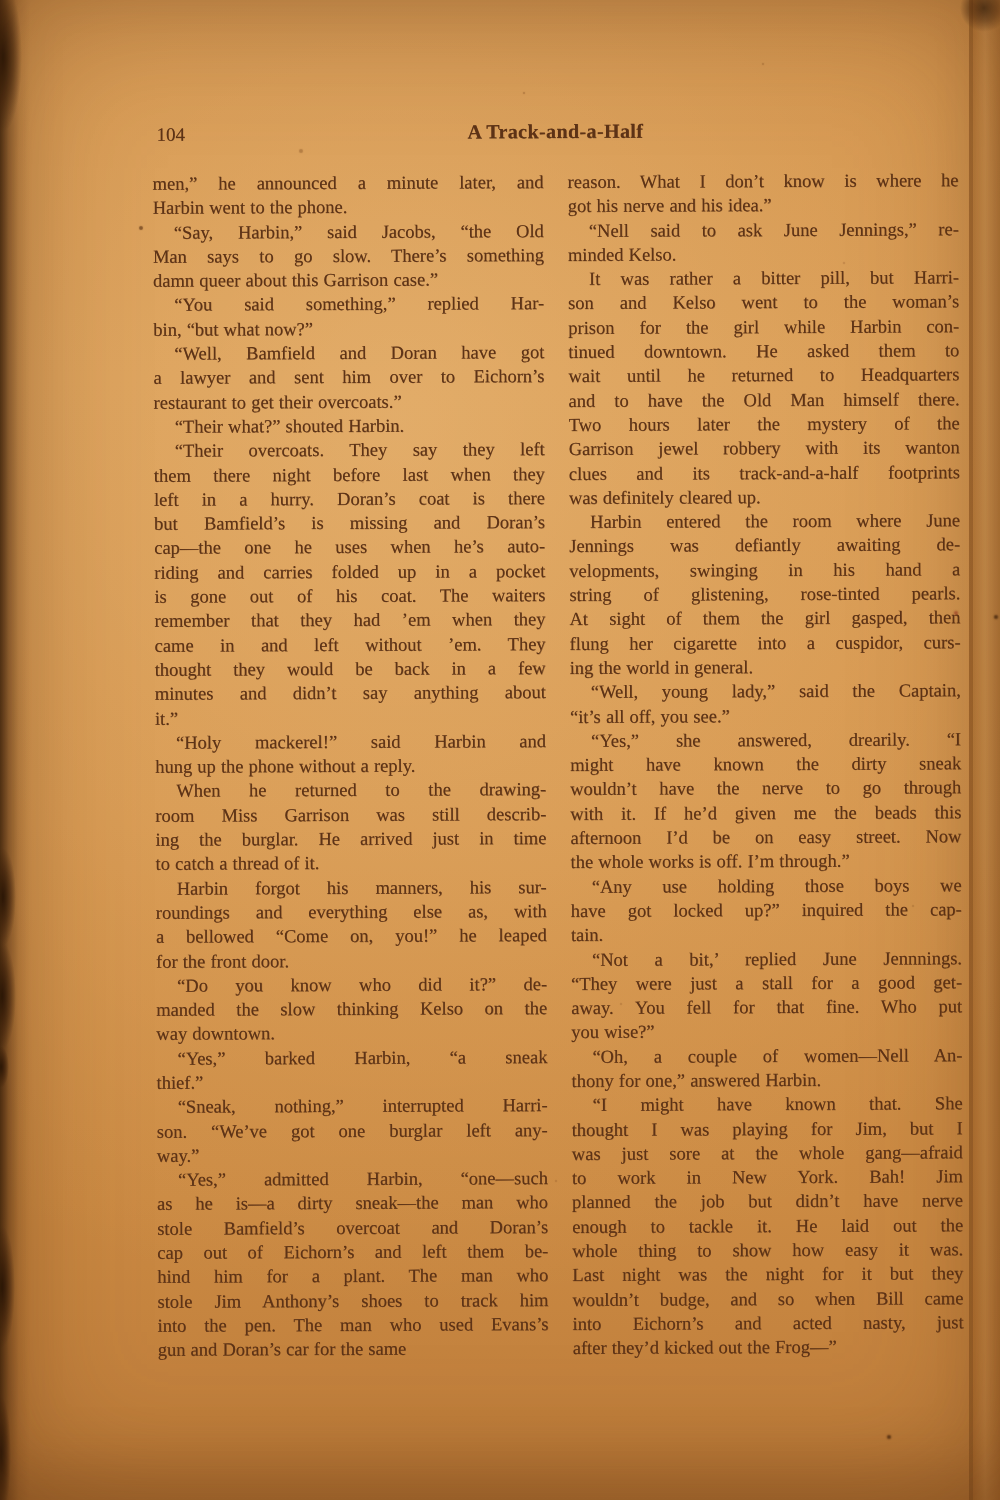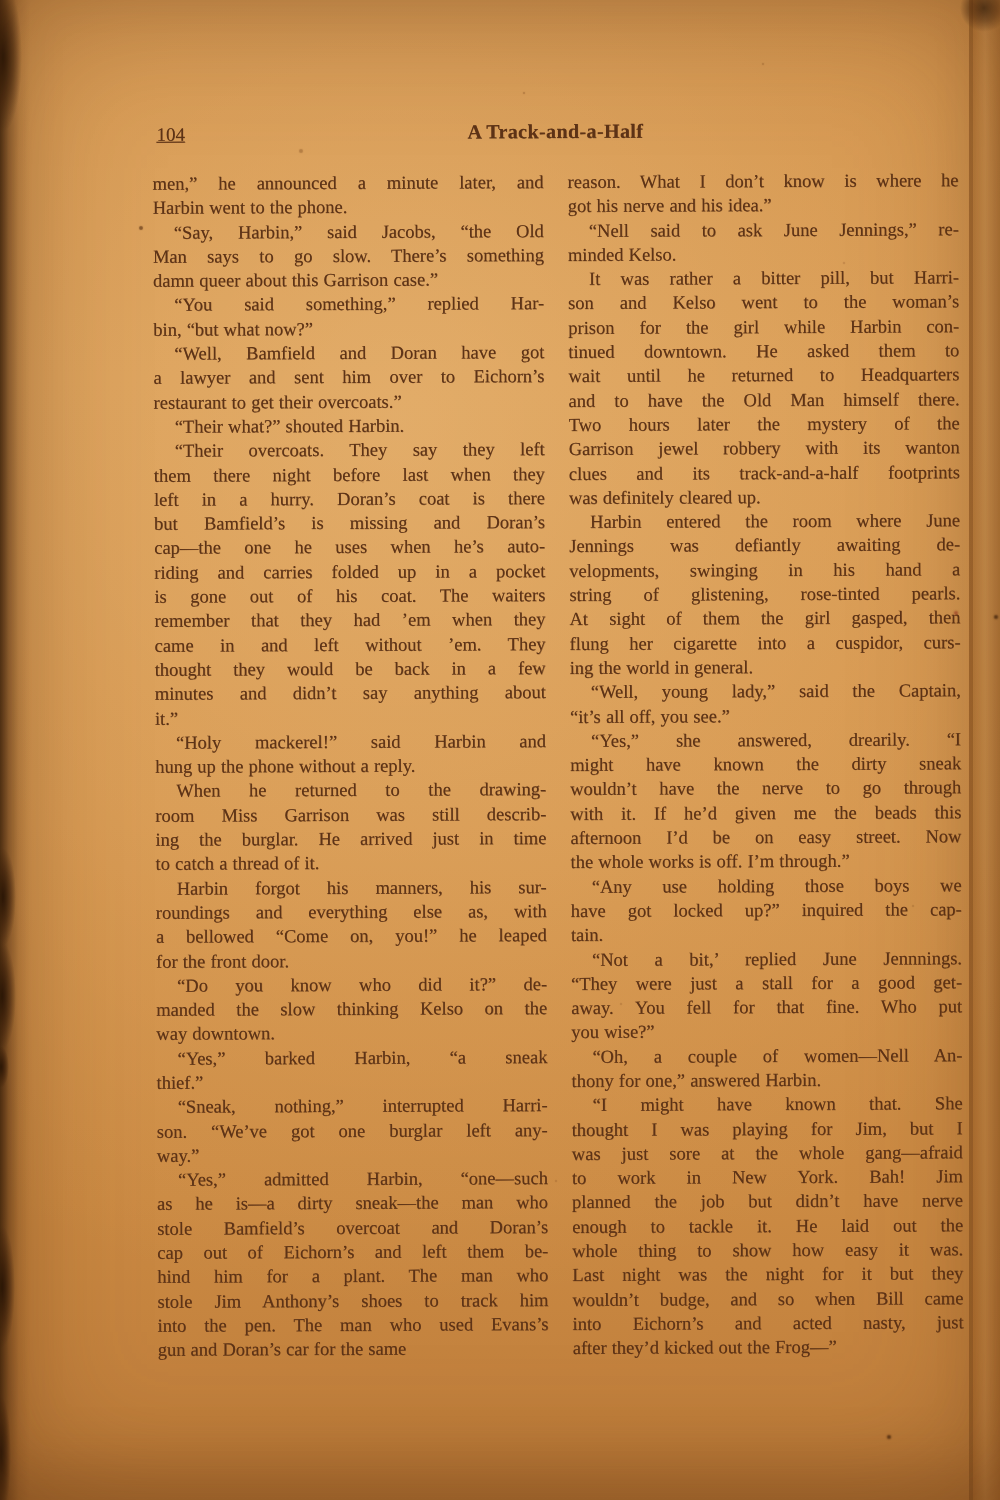--- a/index.html
+++ b/index.html
@@ -36,21 +36,21 @@
     position:absolute; left:973px; top:0; width:27px; height:100%;
     background:linear-gradient(90deg, rgba(150,85,28,0.35) 0%, rgba(228,170,100,0.22) 45%, rgba(150,88,32,0.30) 100%);
   }
   .content {
     position:absolute; left:155px; top:118px; width:806px;
     transform:rotate(-0.25deg);
     color:#5d3317;
     text-shadow:0.3px 0.3px 0.6px rgba(86,44,16,0.55);
   }
   .header { position:relative; height:52px; }
-  .page-num { position:absolute; left:4px; top:4px; font-size:19px;text-decoration:underline; }
+  .page-num { position:absolute; left:4px; top:4px; font-size:19px; }
   .running-title {
     position:absolute; left:0; top:2px; width:100%;
     text-align:center; font-weight:bold; font-size:20px; letter-spacing:0.4px;
   }
   .columns { display:flex; gap:24px; }
   .column { width:391px; font-size:18.5px; line-height:24.3px; word-spacing:0.5px; }
   .line { text-align:justify; text-align-last:justify; }
   .line.last { text-align-last:auto; }
   .line.indent { text-indent:21px; }
   .specks { position:absolute; left:0; top:0; width:2px; height:2px; border-radius:50%;

